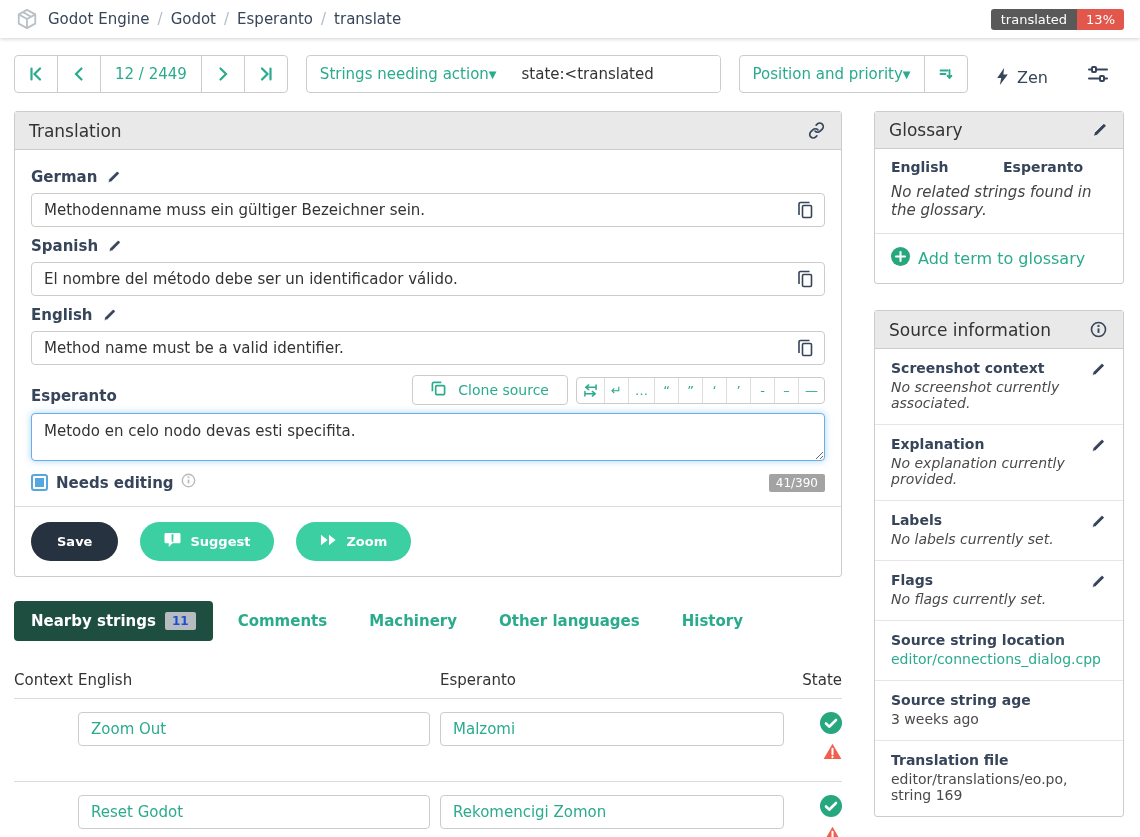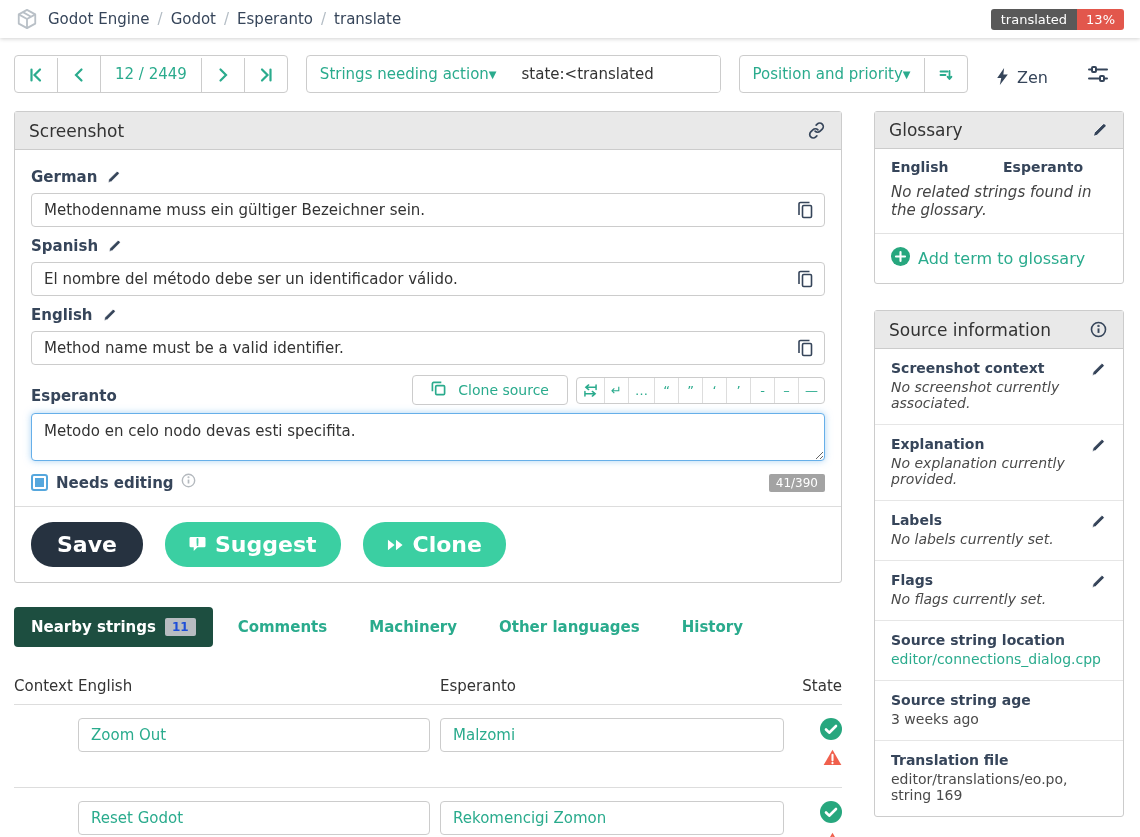--- a/index.html
+++ b/index.html
@@ -13,21 +13,21 @@
   .crumb-icon { margin-right:10px; display:flex; }
   .breadcrumb { display:flex; align-items:center; gap:8px; font-size:15px; }
   .crumb { color:#36455a; text-decoration:none; cursor:pointer; }
   .crumb-sep { color:#b3bcc4; }
   .state-badge { margin-left:auto; display:flex; font-size:13px; color:#fff; border-radius:3px; overflow:hidden; cursor:pointer; }
   .state-badge .sb-label { background:#595959; padding:3px 10px; }
   .state-badge .sb-value { background:#e2574c; padding:3px 9px; }
 
   
   .toolbar { display:flex; align-items:center; margin:15px 14px 0 14px; }
-  .btn-group { display:inline-flex; border:1px solid #ccc; border-radius:4px; background:#fff; overflow:hidden;align-items:flex-end; }
+  .btn-group { display:inline-flex; border:1px solid #ccc; border-radius:4px; background:#fff; overflow:hidden; }
   .btn-group > * + * { border-left:1px solid #ccc; }
   .nav-btn { padding:9px 13px; display:flex; align-items:center; color:#2aab8d; }
   .nav-counter { padding:9px 14px; color:#2aab8d; font-size:15px; }
   .dd-btn { padding:9px 13px; color:#2aab8d; font-size:15px; display:flex; align-items:center; }
   .caret { font-size:10px; }
   .search-input { border:none; outline:none; padding:9px 12px; font-size:15px; width:210px; color:#333;
     font-family:inherit; }
   .group-gap { margin-left:18px; }
   .zen-btn { margin-left:auto; display:flex; align-items:flex-start; gap:8px; font-size:16px; color:#36455a; padding:6px 8px;margin-top:9px; }
   .settings-btn { margin-left:26px; margin-right:12px; padding:6px; display:flex; }
@@ -59,21 +59,21 @@
   .trg { width:100%; margin-top:8px; height:48px; border:1px solid #66afe9; border-radius:4px;
     box-shadow:0 0 7px rgba(102,175,233,.55); outline:none; resize:vertical; padding:8px 12px;
     font-size:15px; color:#333; font-family:inherit; }
   .flags-row { display:flex; align-items:center; margin:8px 0 14px 0; }
   .checkbox { width:17px; height:17px; border:2px solid #55a7dd; border-radius:3px; display:flex; align-items:center; justify-content:center; margin-right:8px; cursor:pointer; }
   .checkbox .fill { width:9px; height:9px; background:#55a7dd; }
   .flag-label { font-weight:bold; font-size:15px; color:#36455a; margin-right:7px; }
   .counter { margin-left:auto; background:#a3a3a3; color:#fff; font-size:12px; padding:2px 7px; border-radius:2px; }
 
   .panel-footer { border-top:1px solid #ddd; padding:15px 16px; display:flex; gap:22px; }
-  .pill { border-radius:22px; font-size:22px; font-weight:bold; display:flex; align-items:center; gap:9px; }
+  .pill { border-radius:22px; font-size:13px; font-weight:bold; display:flex; align-items:center; gap:9px; }
   .save-btn { background:#263240; color:#fff; padding:10px 26px; }
   .mint-btn { background:#3bcfa2; color:#fff; padding:10px 24px; }
 
   
   .tabs { display:flex; margin-top:24px; align-items:center; }
   .tab { padding:11px 17px; color:#2aab8d; font-size:15px; font-weight:600; border-radius:4px; display:flex; align-items:center; gap:9px; }
   .tab.active { background:#1d4e40; color:#fff; }
   .tab-badge { background:#b7bcc1; color:#1d4ed8; font-size:12px; font-weight:bold; padding:2px 7px; border-radius:2px; }
   .tab + .tab { margin-left:8px; }
 
@@ -190,21 +190,21 @@
       <rect x="12" y="11" width="4" height="5" rx="1" fill="#fff"></rect>
     </svg>
   </button>
 </div>
 
 <div class="main">
 
   <div class="col-left">
     <section class="panel">
       <div class="panel-head">
-        <span>Screenshot</span>
+        <span>Translation</span>
         <span class="pencil">
           <svg width="17" height="17" viewBox="0 0 24 24" fill="none" stroke="#36455a" stroke-width="2.4" stroke-linecap="round">
             <path d="M10 13a5 5 0 0 0 7.1 0l3-3a5 5 0 0 0-7.1-7.1l-1.5 1.5"></path>
             <path d="M14 11a5 5 0 0 0-7.1 0l-3 3a5 5 0 0 0 7.1 7.1l1.5-1.5"></path>
           </svg>
         </span>
       </div>
 
       <div class="panel-body">
 
@@ -324,21 +324,21 @@
               </svg>
           </span>
           <span>Suggest</span>
         </button>
         <button class="pill mint-btn">
           <span>
             <svg width="17" height="14" viewBox="0 0 18 14" fill="#fff">
                 <path d="M1 1.5v11L8 7zM9.5 1.5v11L16.5 7z"></path>
               </svg>
           </span>
-          <span>Clone</span>
+          <span>Zoom</span>
         </button>
       </div>
     </section>
 
     <div class="tabs">
       <div class="tab active">
         <span>Nearby strings</span>
         <span class="tab-badge">11</span>
       </div>
       <div class="tab">Comments</div>

